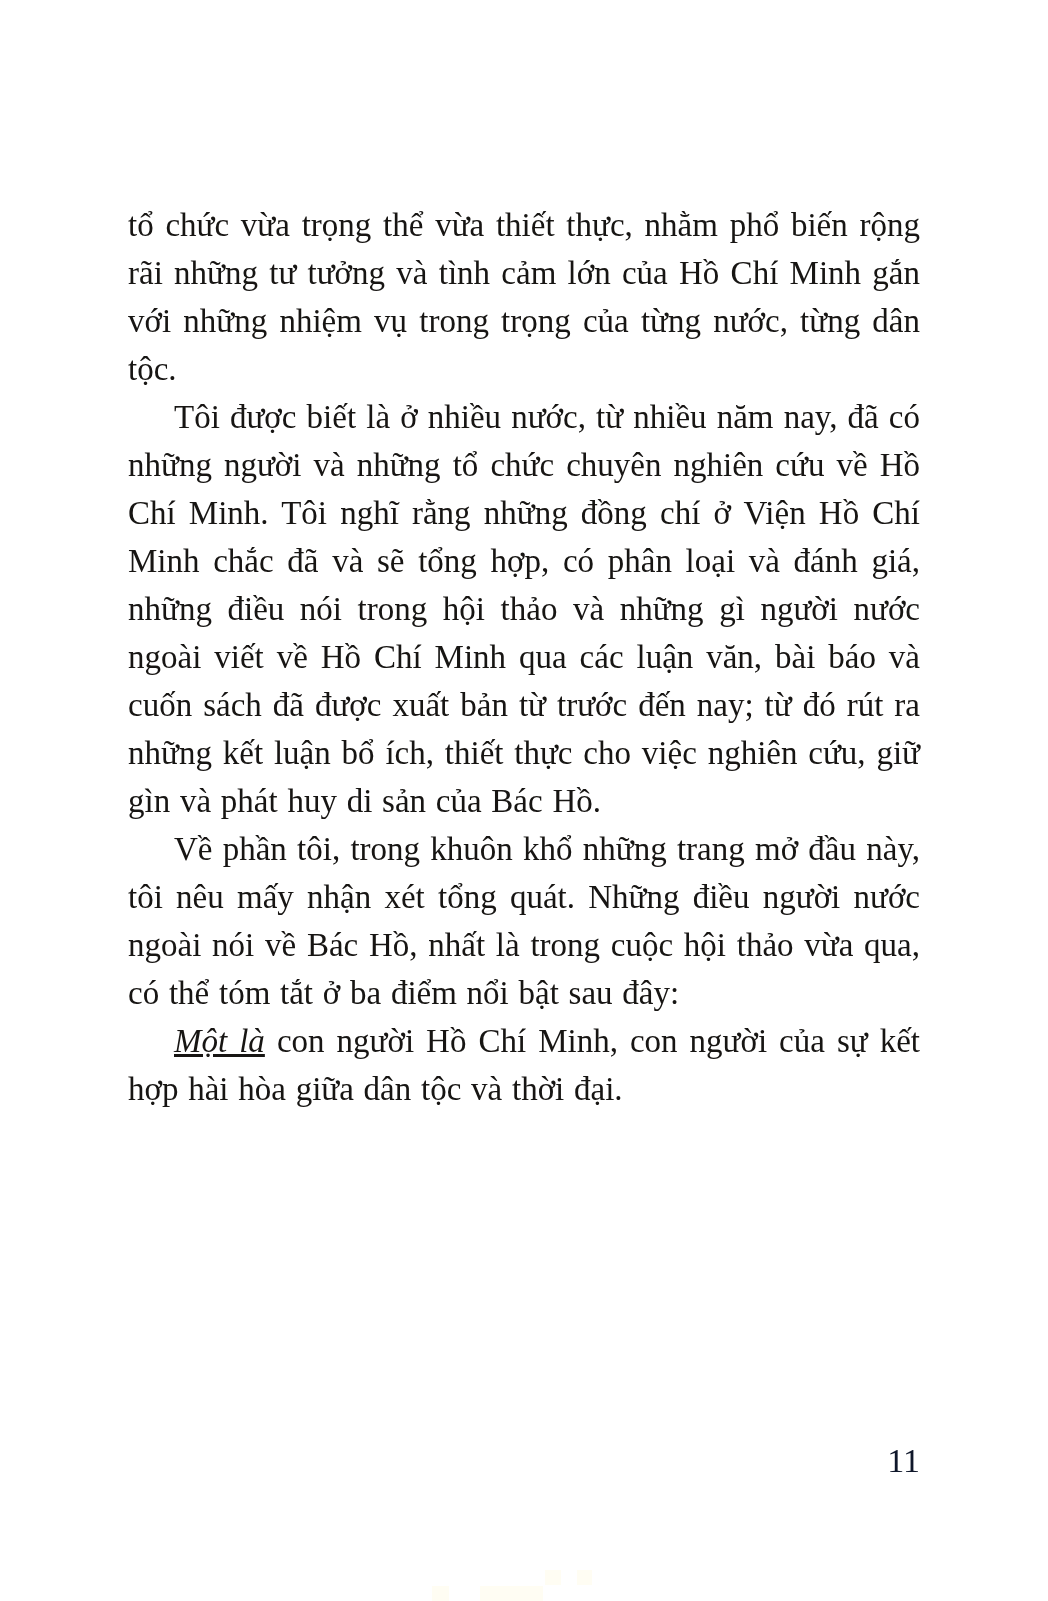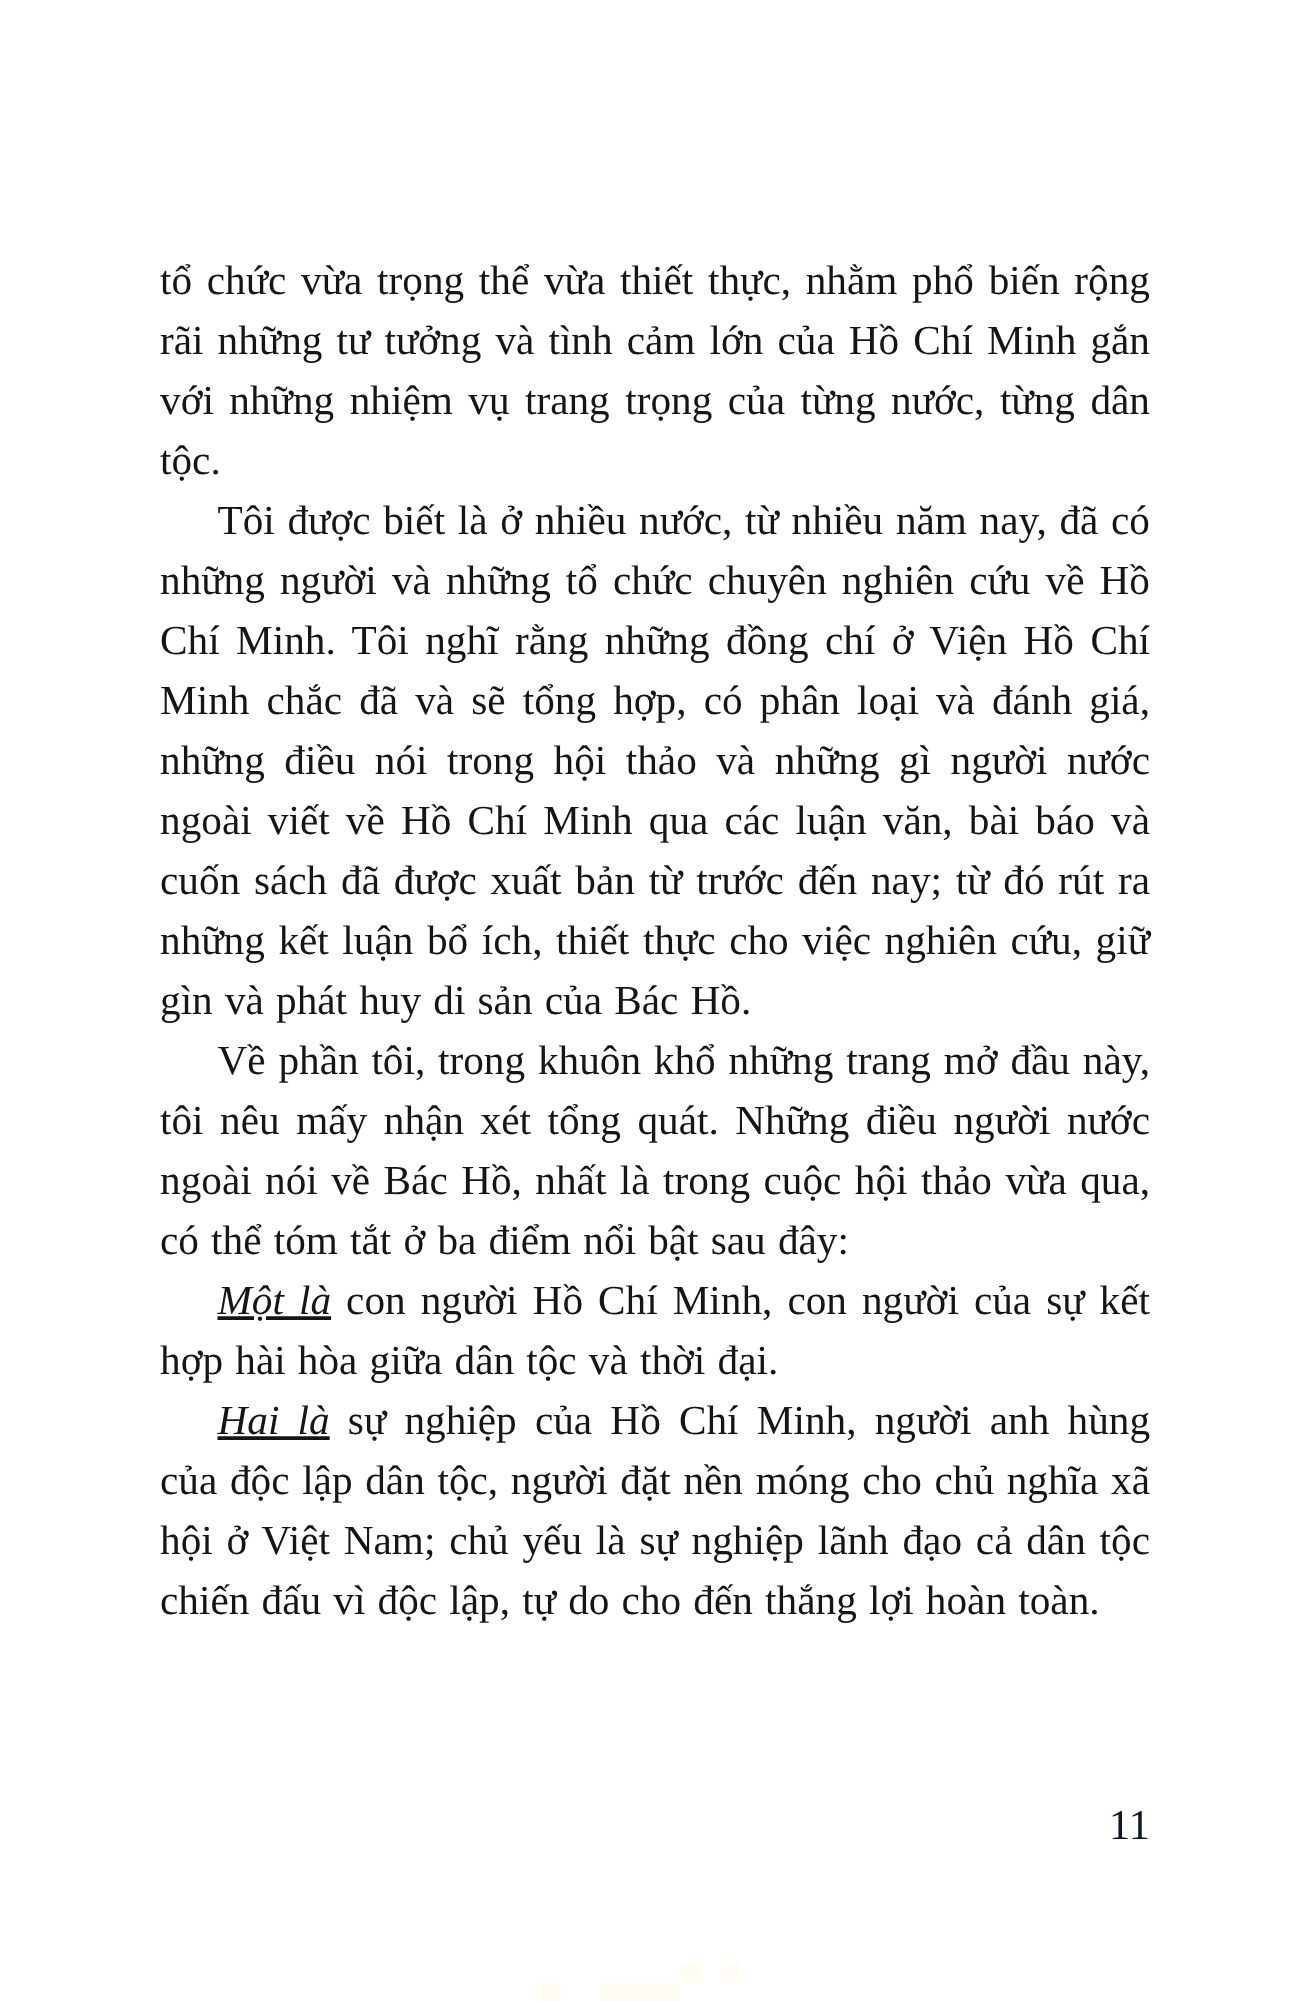--- a/index.html
+++ b/index.html
@@ -52,25 +52,24 @@
   }
   .wm-a { left: 432px; top: 1586px; width: 17px; height: 15px; }
   .wm-b { left: 480px; top: 1586px; width: 63px; height: 15px; }
   .wm-c { left: 545px; top: 1570px; width: 16px; height: 15px; }
   .wm-d { left: 577px; top: 1570px; width: 15px; height: 15px; }
 </style>
 </head>
 <body>
 
 <div class="page-text">
-    <p class="para">tổ chức vừa trọng thể vừa thiết thực, nhằm phổ biến rộng rãi những tư tưởng và tình cảm lớn của Hồ Chí Minh gắn với những nhiệm vụ trang trọng của từng nước, từng dân tộc.</p>
+    <p class="para">tổ chức vừa trọng thể vừa thiết thực, nhằm phổ biến rộng rãi những tư tưởng và tình cảm lớn của Hồ Chí Minh gắn với những nhiệm vụ trong trọng của từng nước, từng dân tộc.</p>
     <p class="para indent">Tôi được biết là ở nhiều nước, từ nhiều năm nay, đã có những người và những tổ chức chuyên nghiên cứu về Hồ Chí Minh. Tôi nghĩ rằng những đồng chí ở Viện Hồ Chí Minh chắc đã và sẽ tổng hợp, có phân loại và đánh giá, những điều nói trong hội thảo và những gì người nước ngoài viết về Hồ Chí Minh qua các luận văn, bài báo và cuốn sách đã được xuất bản từ trước đến nay; từ đó rút ra những kết luận bổ ích, thiết thực cho việc nghiên cứu, giữ gìn và phát huy di sản của Bác Hồ.</p>
     <p class="para indent">Về phần tôi, trong khuôn khổ những trang mở đầu này, tôi nêu mấy nhận xét tổng quát. Những điều người nước ngoài nói về Bác Hồ, nhất là trong cuộc hội thảo vừa qua, có thể tóm tắt ở ba điểm nổi bật sau đây:</p>
     <p class="para indent"><em>Một là</em> con người Hồ Chí Minh, con người của sự kết hợp hài hòa giữa dân tộc và thời đại.</p>
-    <p class="para indent"><em>Hai là</em> sự nghiệp của Hồ Chí Minh, người anh hùng của độc lập dân tộc, người đặt nền móng cho chủ nghĩa xã hội ở Việt Nam; chủ yếu là sự nghiệp lãnh đạo cả dân tộc chiến đấu vì độc lập, tự do cho đến thắng lợi hoàn toàn.</p>
   </div>
 
 <div class="page-number">11</div>
 
 <div class="wm-frag wm-a"></div>
 <div class="wm-frag wm-b"></div>
 <div class="wm-frag wm-c"></div>
 <div class="wm-frag wm-d"></div>
 
 </body></html>

